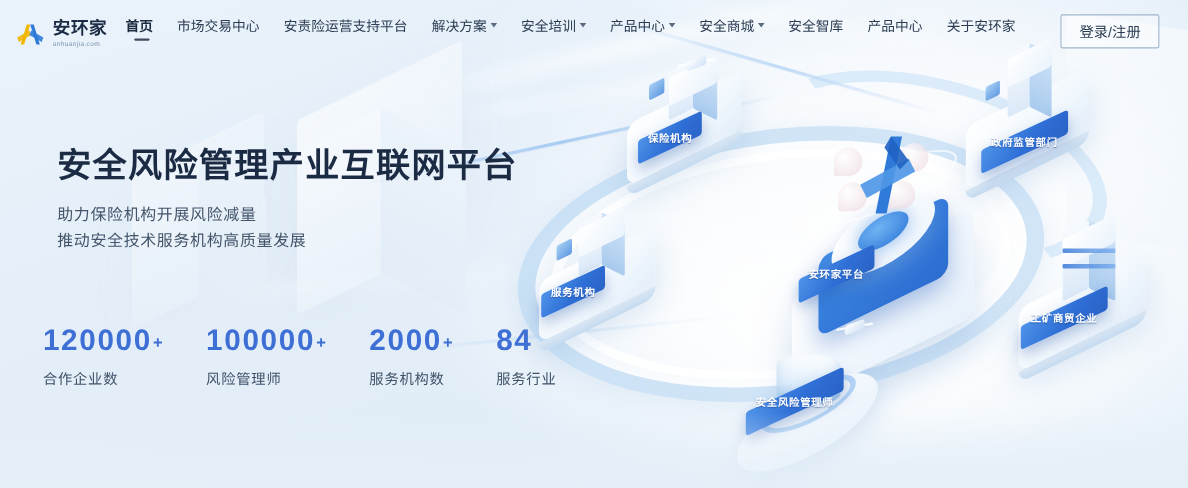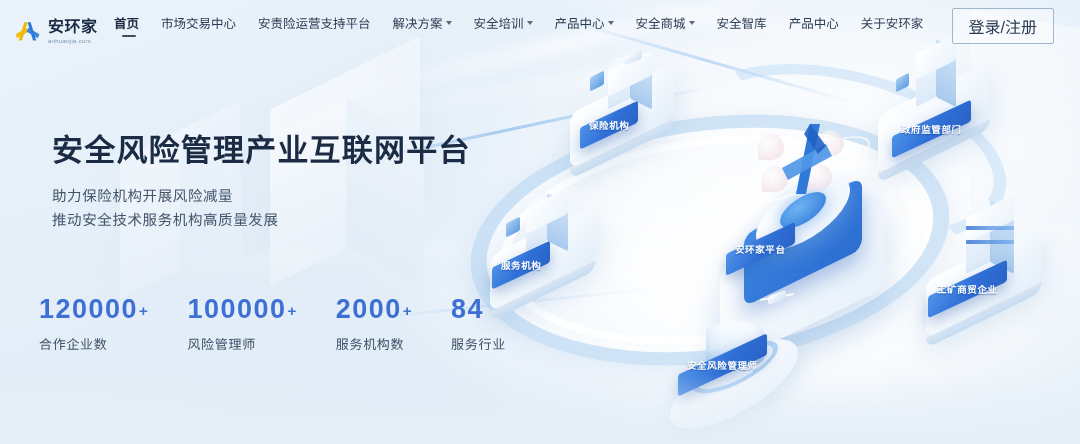--- a/index.html
+++ b/index.html
@@ -104,21 +104,21 @@
     position:absolute; left:50%; transform:translateX(-50%);
     bottom:7px; width:14px; height:2px; background:#3f4c5e; border-radius:1px;
   }
   .caret {
     width:0; height:0; border-left:3px solid transparent; border-right:3px solid transparent;
     border-top:4px solid #5a6b80; margin-top:2px;
   }
   .login-btn {
     margin-left:auto; margin-right:14px;
     border:1px solid #9fb6cc; background:rgba(255,255,255,.35);
-    color:#2b3c52; font-size:16px; padding:5px 16px; border-radius:2px;
+    color:#2b3c52; font-size:13px; padding:5px 16px; border-radius:2px;
     cursor:pointer; white-space:nowrap;
   }
 
   
   .hero-text { position:absolute; left:52px; top:132px; z-index:30; }
   .hero-title {
     font-size:31px; font-weight:700; color:#1b2b44;
     letter-spacing:1.2px; line-height:1.2; white-space:nowrap;
   }
   .hero-sub { margin-top:16px; }

